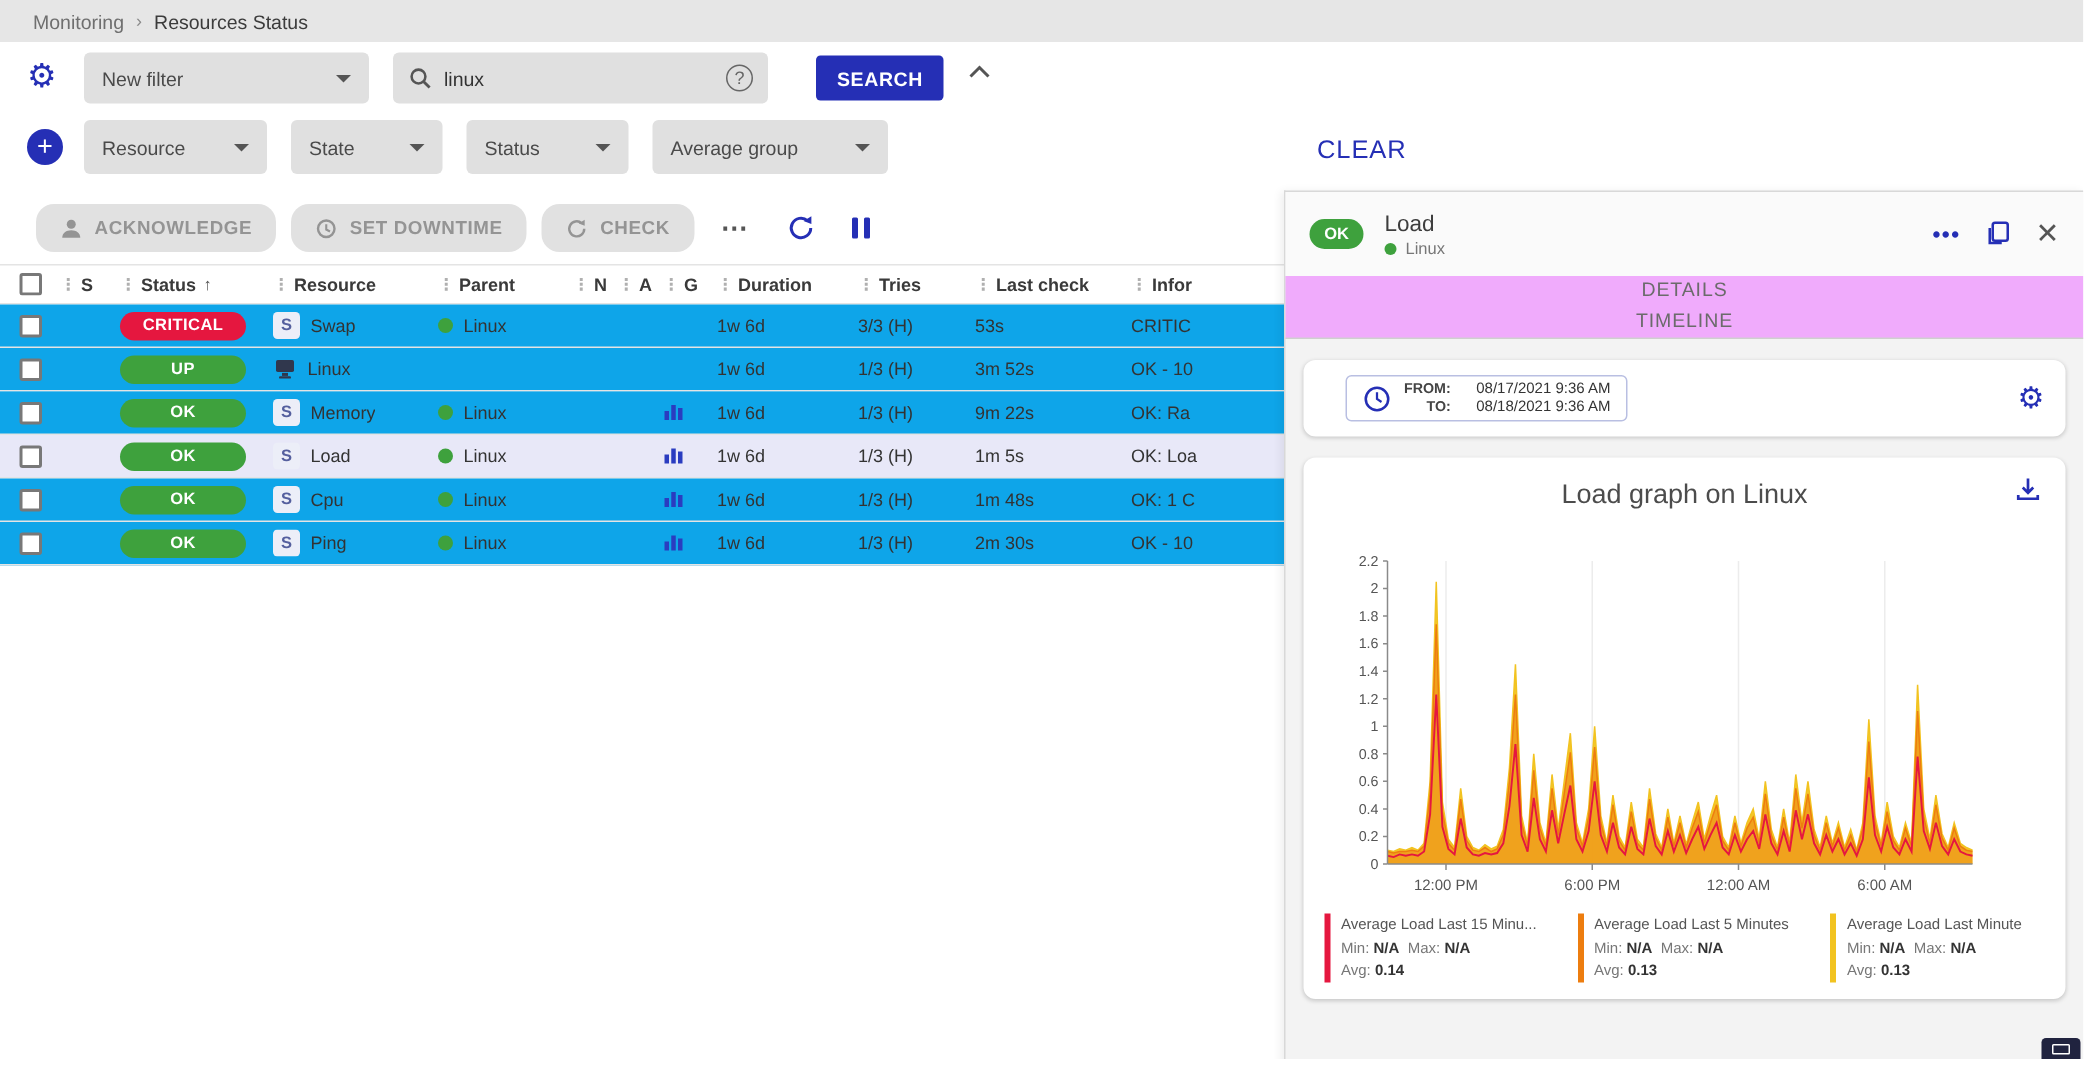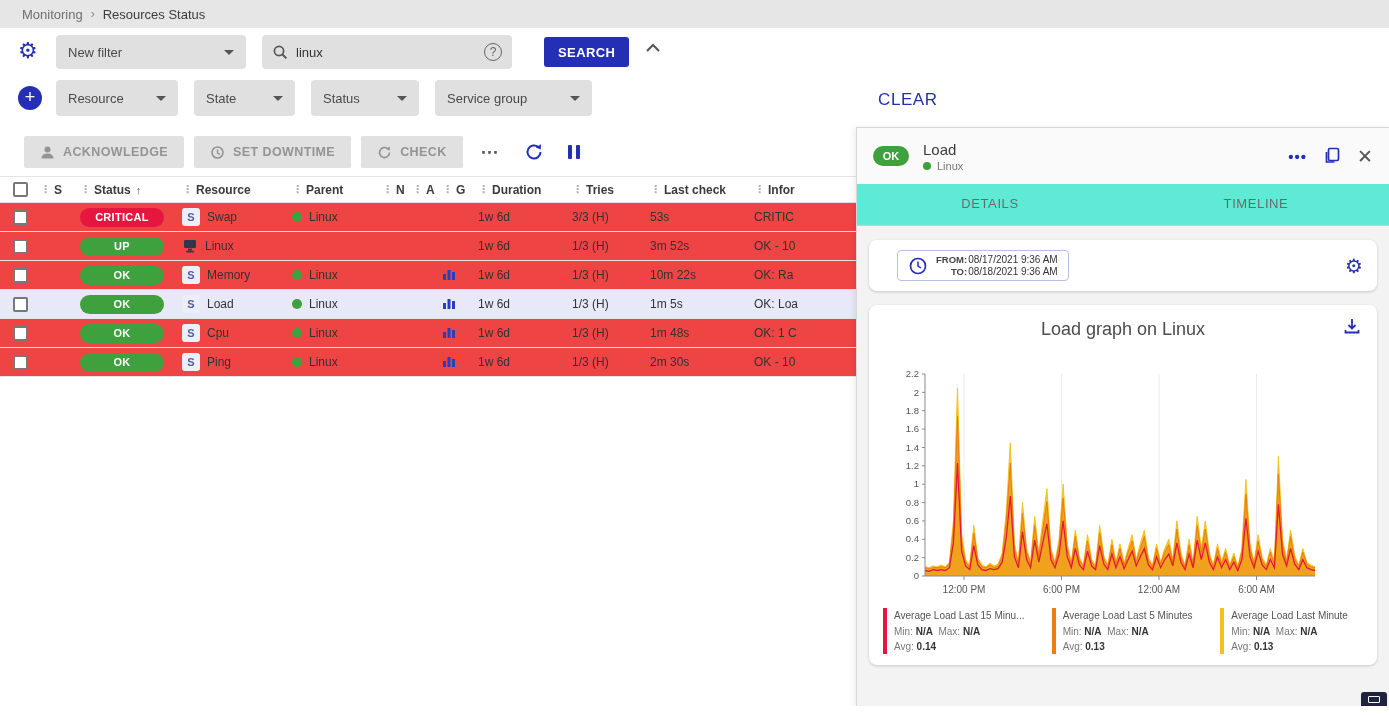--- a/index.html
+++ b/index.html
@@ -40,38 +40,38 @@
 
   .plus-btn{position:absolute;left:18px;top:86px;width:24px;height:24px;border-radius:50%;
     background:var(--accent);color:#fff;font-size:18px;line-height:22px;text-align:center;cursor:pointer;}
   #criteria{position:absolute;left:56px;top:80px;display:flex;gap:16px;}
   #criteria .crit{height:36px;}
   .clear-link{position:absolute;left:878px;top:90px;color:var(--accent);font-size:17px;font-weight:500;
     letter-spacing:.6px;cursor:pointer;text-decoration:none;}
 
   
   .toolbar{position:absolute;left:24px;top:136px;display:flex;align-items:center;gap:10px;}
-  .tb-btn{height:32px;background:#e1e1e1;border:none;border-radius:2px;color:#949494;font-size:12.5px;
+  .tb-btn{height:32px;background:#e1e1e1;border:none;border-radius:12px;color:#949494;font-size:12.5px;
     font-weight:bold;letter-spacing:.4px;display:flex;align-items:center;gap:8px;padding:0 16px;
     font-family:"Liberation Sans",sans-serif;cursor:default;}
   .more-btn{border:none;background:transparent;color:#555;font-size:18px;font-weight:bold;
     letter-spacing:1px;cursor:pointer;padding:0 8px;}
   .icon-btn{border:none;background:transparent;cursor:pointer;padding:0 6px;display:flex;align-items:center;}
 
   
   .rtable{position:absolute;left:0;top:176px;width:856px;font-size:12px;color:#333;}
   .trow,.thead-row{display:grid;grid-template-columns:40px 40px 102px 110px 90px 30px 30px 36px 94px 78px 104px 1fr;
     align-items:center;height:29px;border-bottom:1px solid #e4e4e4;}
   .thead-row{height:27px;border-top:1px solid #e4e4e4;font-weight:bold;font-size:12px;color:#3a3a3a;}
   .th{display:flex;align-items:center;gap:2px;cursor:pointer;overflow:hidden;white-space:nowrap;}
   .th .dots{color:#b0b0b0;font-size:11px;margin-right:1px;}
   .th .sort{color:#555;font-size:11px;margin-left:3px;}
   .cb{display:flex;justify-content:center;}
   .checkbox{width:15px;height:15px;border:2px solid #787878;border-radius:2px;background:#fff;cursor:pointer;display:inline-block;}
-  .trow{cursor:pointer;background:#ef4444;}
+  .trow{cursor:pointer;background:#0ea5e9;}
   .trow.selected{background:#e8e8f8;}
   .pill{width:84px;height:19px;border-radius:10px;color:#fff;font-size:11px;font-weight:bold;
     display:flex;align-items:center;justify-content:center;letter-spacing:.3px;}
   .res-cell{display:flex;align-items:center;gap:7px;overflow:hidden;white-space:nowrap;}
   .type-chip{width:18px;height:18px;border-radius:3px;background:#eceef8;color:#555f9e;font-size:11px;
     font-weight:bold;display:flex;align-items:center;justify-content:center;flex:none;}
   .parent-cell{display:flex;align-items:center;gap:7px;overflow:hidden;white-space:nowrap;}
   .gdot{width:10px;height:10px;border-radius:50%;background:var(--success);flex:none;}
   .cell-txt{overflow:hidden;white-space:nowrap;}
 
@@ -82,37 +82,37 @@
   .ok-chip{min-width:36px;height:20px;border-radius:10px;background:var(--success);color:#fff;
     font-size:11px;font-weight:bold;display:flex;align-items:center;justify-content:center;padding:0 8px;}
   .ph-titles{display:flex;flex-direction:column;gap:2px;}
   .ph-title{font-size:15px;color:#3d3d3d;}
   .ph-sub{display:flex;align-items:center;gap:6px;font-size:11px;color:#777;}
   .ph-sub .sdot{width:8px;height:8px;border-radius:50%;background:var(--success);}
   .ph-actions{margin-left:auto;display:flex;align-items:center;gap:16px;}
   .more-horiz{color:var(--accent);font-size:15px;font-weight:bold;letter-spacing:1px;cursor:pointer;}
   .close-x{color:#555;font-size:19px;cursor:pointer;line-height:1;}
 
-  .tabs{display:flex;background:#5eead4;border-bottom:1px solid #cfcfcf;height:42px;}
+  .tabs{display:flex;background:#f0abfc;border-bottom:1px solid #cfcfcf;height:42px;flex-direction:column;}
   .tab{flex:1;display:flex;align-items:center;justify-content:center;font-size:13px;color:#6b6b6b;
     letter-spacing:.6px;cursor:pointer;border-bottom:3px solid transparent;}
   .tab.active{color:var(--accent);border-bottom-color:var(--accent);font-weight:500;}
 
   .panel-content{padding:14px 12px;height:490px;overflow:hidden;}
   .card{background:#fff;border-radius:8px;box-shadow:0 1px 3px rgba(0,0,0,.18);}
   .range-card{display:flex;align-items:center;padding:10px 14px;gap:14px;margin-bottom:14px;}
   .range-group{display:flex;border:1px solid var(--accent);border-radius:4px;overflow:hidden;margin-left:26px;}
   .range-btn{padding:5px 10px;font-size:12px;font-weight:bold;letter-spacing:.3px;color:var(--accent);
     background:#fff;border:none;border-right:1px solid var(--accent);cursor:pointer;font-family:"Liberation Sans",sans-serif;}
   .range-btn:last-child{border-right:none;}
   .range-btn.active{background:var(--accent);color:#fff;}
   .fromto{display:flex;align-items:center;gap:8px;border:1px solid #b9bfe2;border-radius:4px;
     padding:3px 10px;margin-left:14px;}
   .ft-lines{display:flex;flex-direction:column;gap:1px;font-size:10px;color:#333;}
-  .ft-line{display:flex;gap:1px;align-items:center;justify-content:flex-end;}
+  .ft-line{display:flex;gap:17px;align-items:center;justify-content:flex-end;}
   .ft-lab{color:#444;font-weight:bold;font-size:9.5px;}
   .card-gear{margin-left:auto;color:var(--accent);font-size:20px;cursor:pointer;}
 
   .graph-card{position:relative;padding:14px 0 10px 0;}
   .graph-title{text-align:center;font-size:18px;color:#4c4c4c;}
   .dl-btn{position:absolute;right:16px;top:12px;cursor:pointer;}
   #chart-wrap{margin:26px 0 0 22px;}
   .ytick{font-size:9.5px;fill:#555;text-anchor:end;font-family:"Liberation Sans",sans-serif;}
   .xtick{font-size:10px;fill:#555;text-anchor:middle;font-family:"Liberation Sans",sans-serif;}
 
@@ -164,21 +164,21 @@
    </div>
       <div class="dropdown crit" style="min-width:101px">
      <span>State</span>
      <span class="dd-caret"></span>
    </div>
       <div class="dropdown crit" style="min-width:108px">
      <span>Status</span>
      <span class="dd-caret"></span>
    </div>
       <div class="dropdown crit" style="min-width:157px">
-     <span>Service group</span>
+     <span>Average group</span>
      <span class="dd-caret"></span>
    </div>
     </div>
   <a class="clear-link">CLEAR</a>
 
   <div class="toolbar">
     <button class="tb-btn">
       <svg width="15" height="15" viewBox="0 0 15 15">
         <circle cx="7.5" cy="4.5" r="3" fill="#949494"></circle>
           <path d="M1.5 13.5c0-3.2 2.7-5 6-5s6 1.8 6 5z" fill="#949494"></path>
@@ -345,21 +345,21 @@
      </div>
      <div></div>
      <div></div>
      <div><svg width="14" height="14" viewBox="0 0 14 14" style="cursor:pointer">
   <rect x="1" y="7" width="3" height="6" fill="#2a3cc0"></rect>
   <rect x="5.5" y="3" width="3" height="10" fill="#2a3cc0"></rect>
   <rect x="10" y="5" width="3" height="8" fill="#2a3cc0"></rect>
             </svg></div>
      <div class="cell-txt">1w 6d</div>
      <div class="cell-txt">1/3 (H)</div>
-     <div class="cell-txt">10m 22s</div>
+     <div class="cell-txt">9m 22s</div>
      <div class="cell-txt">OK: Ra</div>
    </div>
         <div class="trow selected">
      <div class="cb">
             <span class="checkbox"></span>
           </div>
      <div></div>
      <div>
             <span class="pill" style="background:#3ea13d">OK</span>
           </div>

